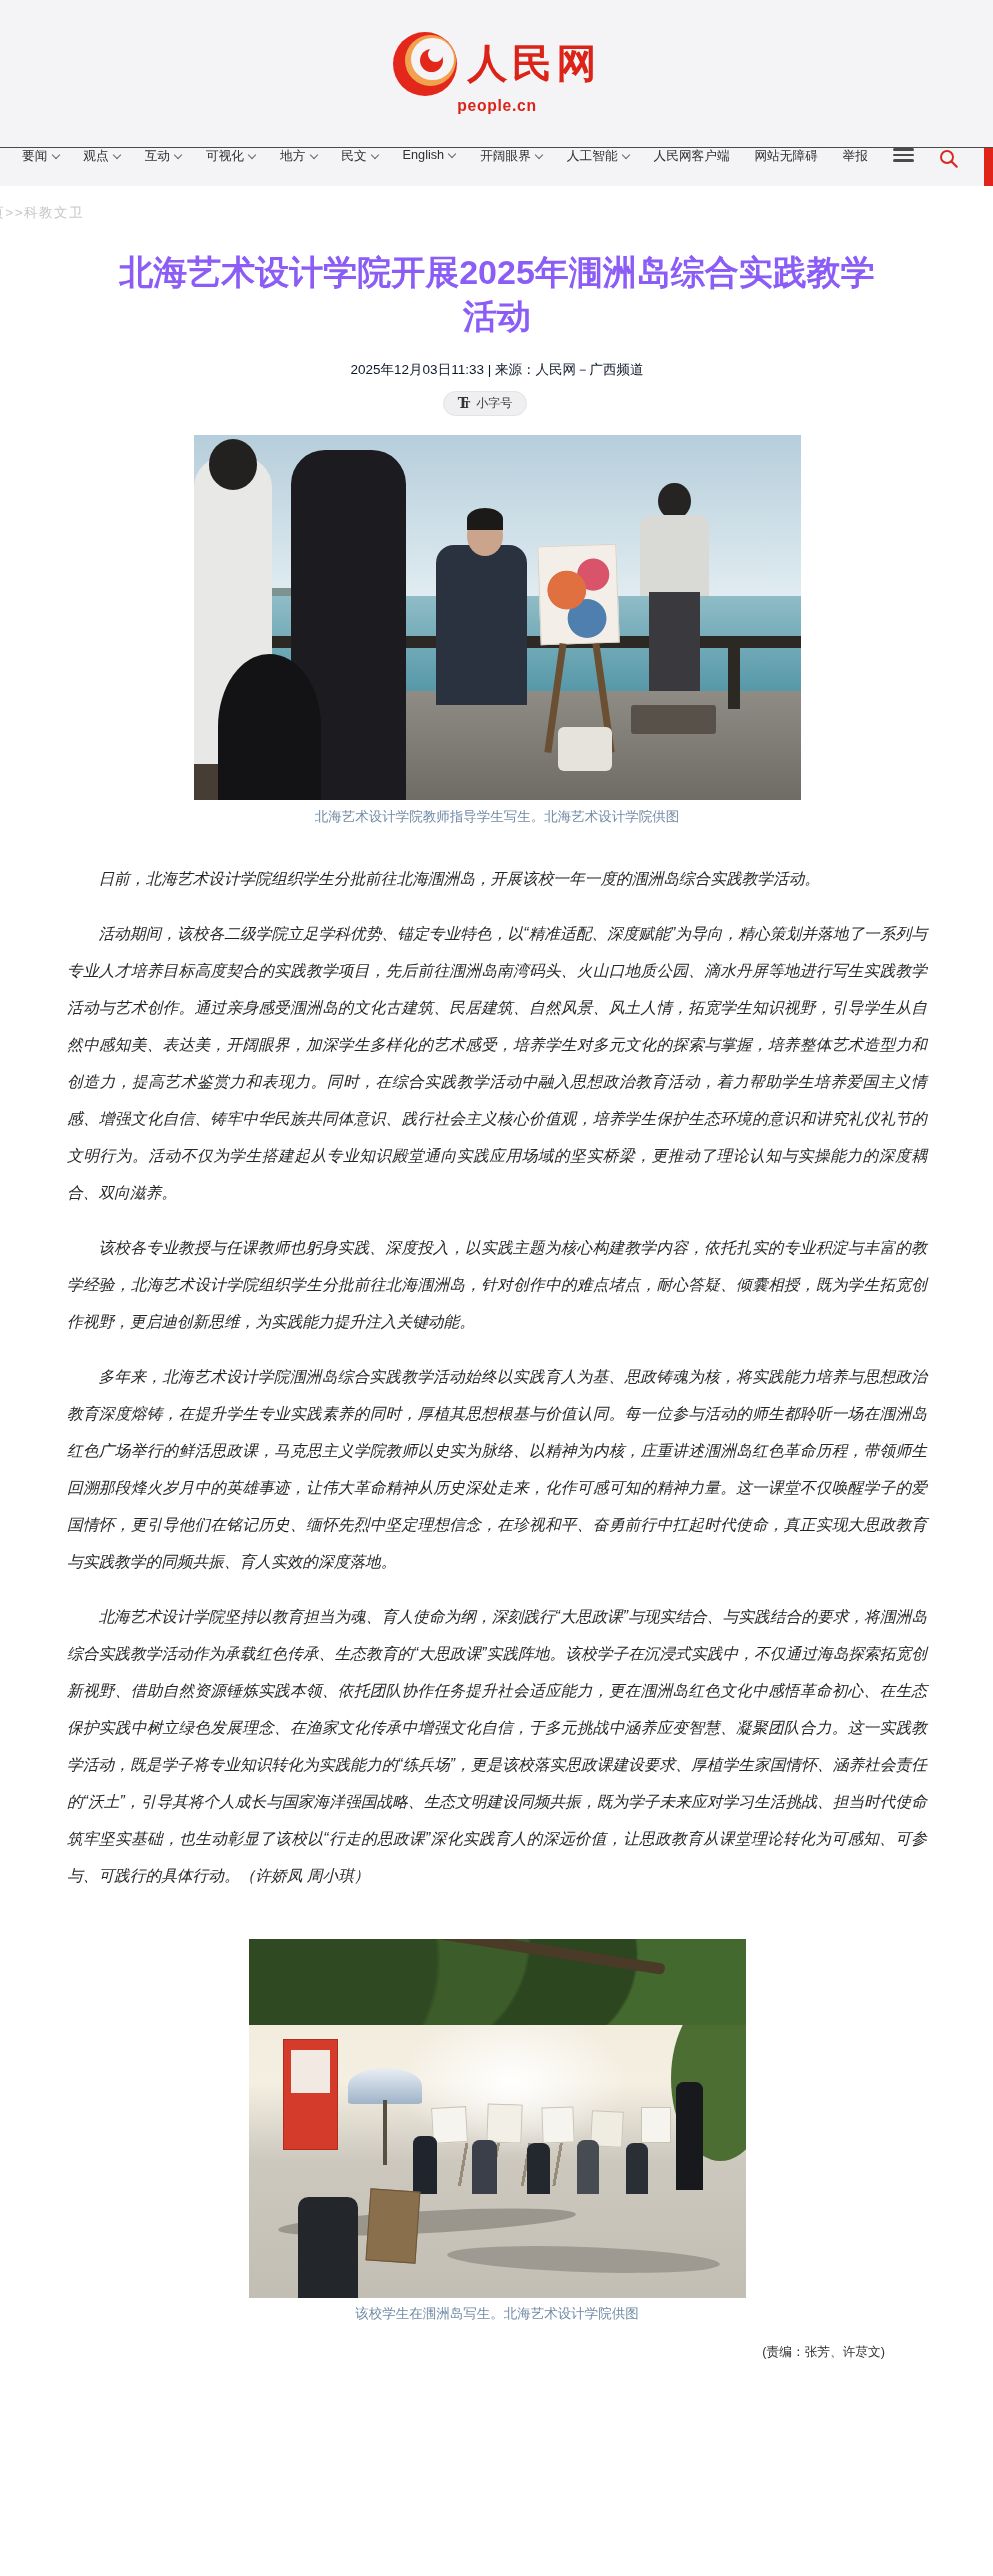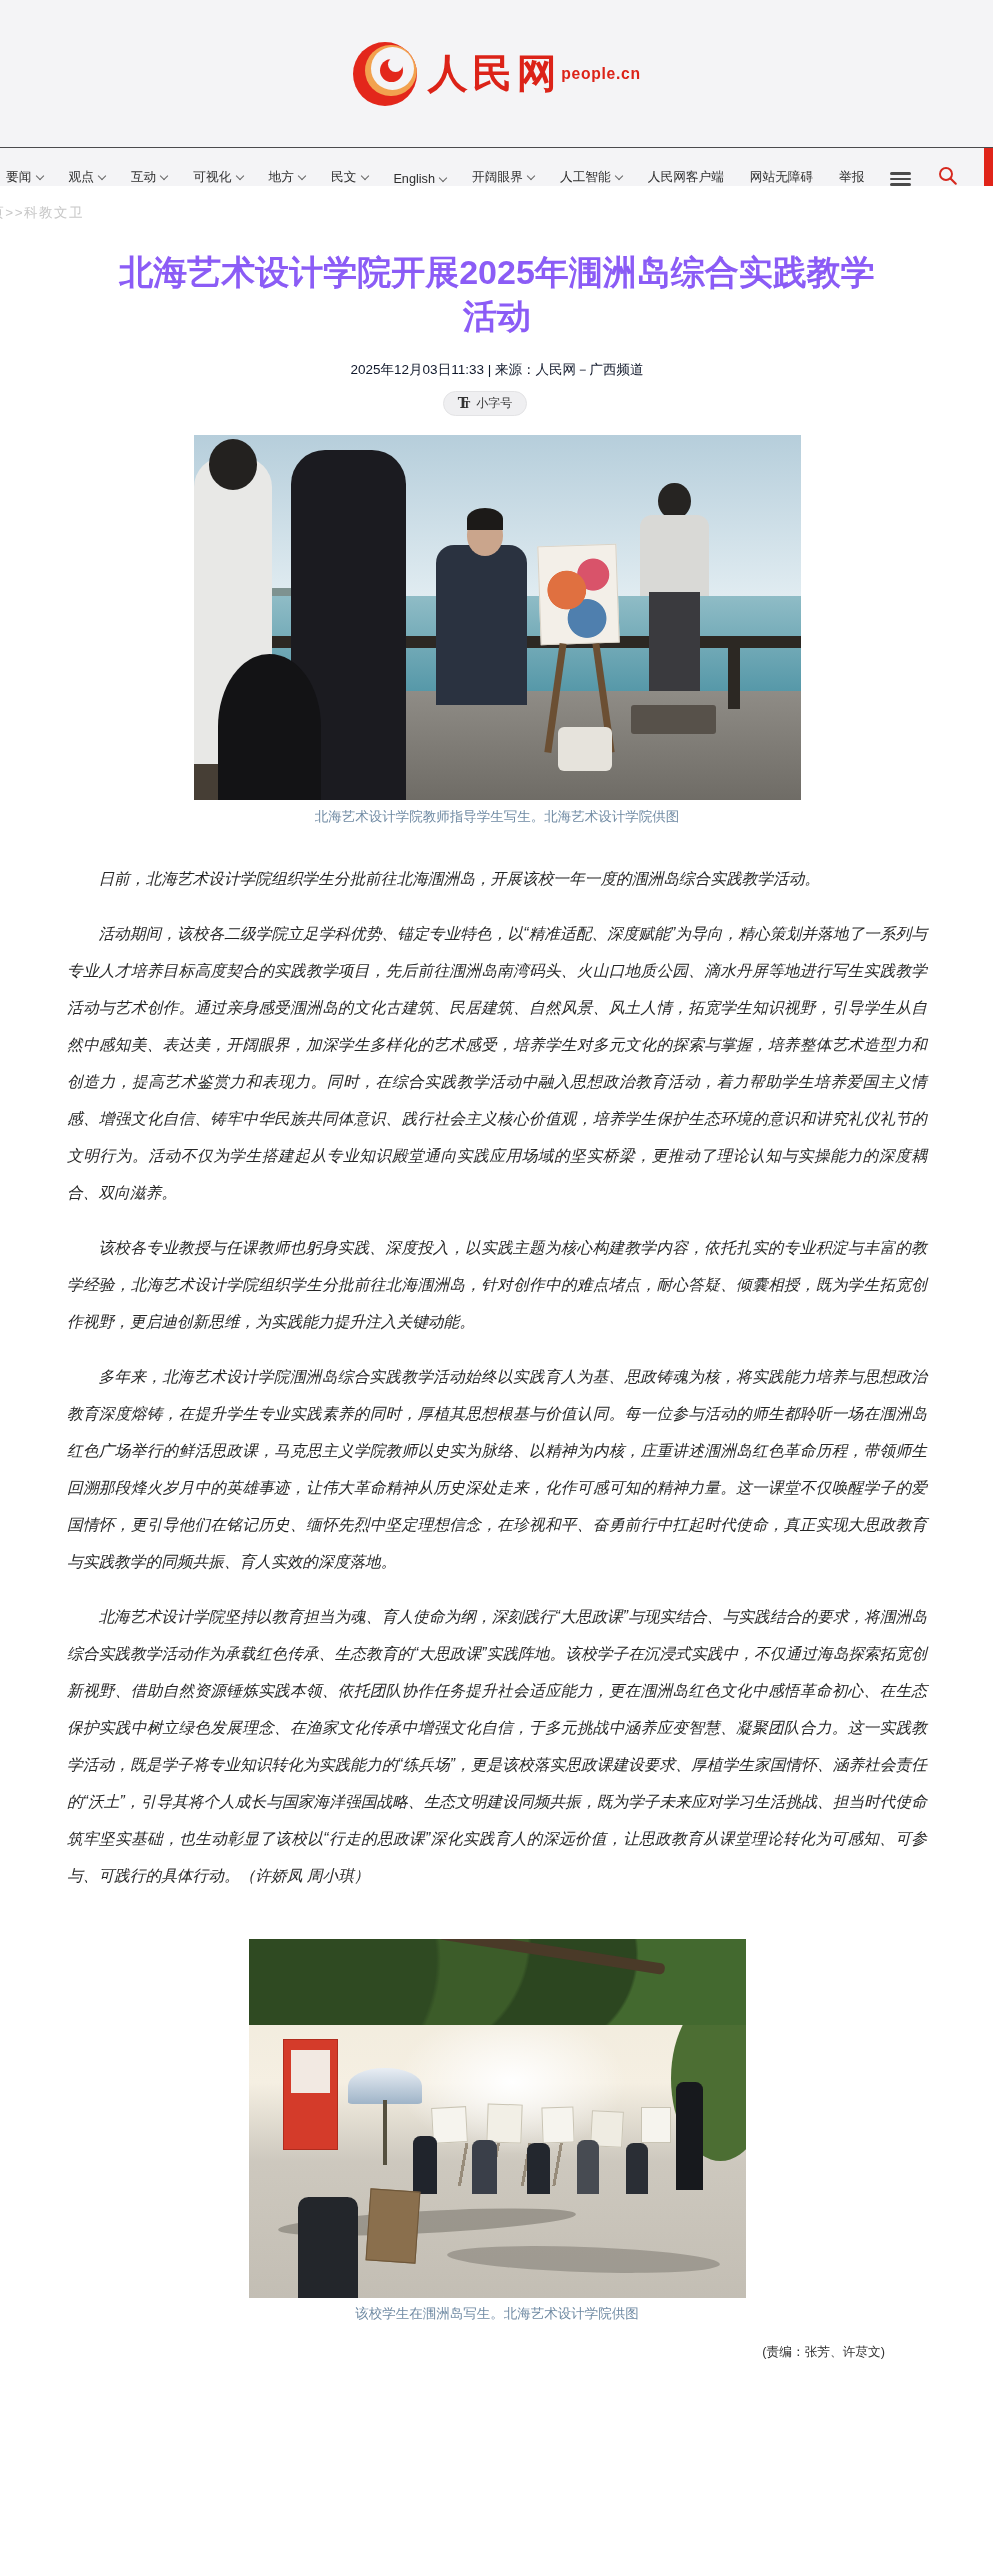--- a/index.html
+++ b/index.html
@@ -4,32 +4,32 @@
 <style>
   * { margin:0; padding:0; box-sizing:border-box; }
   html,body { background:#ffffff; }
   body {
     width:994px; margin:0 auto;
     font-family:"Liberation Sans","DejaVu Sans",sans-serif;
     color:#2a2a2a;
   }
   
   .site-header { background:#f4f4f6; height:147px; display:flex; align-items:center; justify-content:center; }
-  .logo-block { display:flex; flex-direction:row; align-items:center; }
+  .logo-block { display:flex; flex-direction:column; align-items:center; }
   .logo-row { display:flex; align-items:center; gap:10.5px; }
   .swirl { width:64px; height:64px; border-radius:50%; background:#e3271b; position:relative; overflow:hidden; flex:none; }
   .swirl .orange { position:absolute; width:80%; height:80%; border-radius:50%; background:#f2a24f; right:1%; top:5%; }
   .swirl .white  { position:absolute; width:67%; height:67%; border-radius:50%; background:#f4f4f6; right:5%; top:9%; }
   .swirl .hook   { position:absolute; width:36%; height:36%; border-radius:50%; background:#e3271b; right:22%; top:27%; }
   .swirl .hookw  { position:absolute; width:24%; height:24%; border-radius:50%; background:#f4f4f6; right:22%; top:24%; }
   .logo-cn { font-family:"DejaVu Serif","Liberation Serif",serif; font-size:40px; font-weight:bold; color:#dc2318; letter-spacing:4.5px; }
   .logo-en { font-size:15.7px; font-weight:bold; color:#dc2318; margin-top:1.5px; letter-spacing:0.7px; }
   
   .nav-bar { background:#f4f4f6; border-top:1.5px solid #4b4b4d; height:39px;
-             display:flex; align-items:flex-end; justify-content:space-between; padding-left:6px; }
+             display:flex; align-items:flex-start; justify-content:space-between; padding-left:22px; }
   .nav-item { font-size:12.7px; color:#2f2f2f; text-decoration:none; white-space:nowrap; display:inline-flex; align-items:center; cursor:pointer; }
   .caret { width:6px; height:6px; border-right:1.2px solid #666; border-bottom:1.2px solid #666;
            transform:rotate(45deg); display:inline-block; margin-left:5.2px; margin-top:-3px; }
   .hamburger { width:21px; height:14px; display:flex; flex-direction:column; justify-content:space-between; cursor:pointer; }
   .hamburger i { display:block; height:2.6px; background:#4a4a4a; border-radius:1.5px; }
   .search-btn { cursor:pointer; display:flex; align-items:center; }
   .red-strip { width:9.7px; align-self:stretch; background:#e02419; flex:none; }
   
   .breadcrumb-row { background:#ffffff; padding:18px 0 0 0; height:43px; overflow:hidden; }
   .breadcrumb { font-size:13.5px; color:#c8c8c8; margin-left:-9.7px; letter-spacing:1.5px; }

